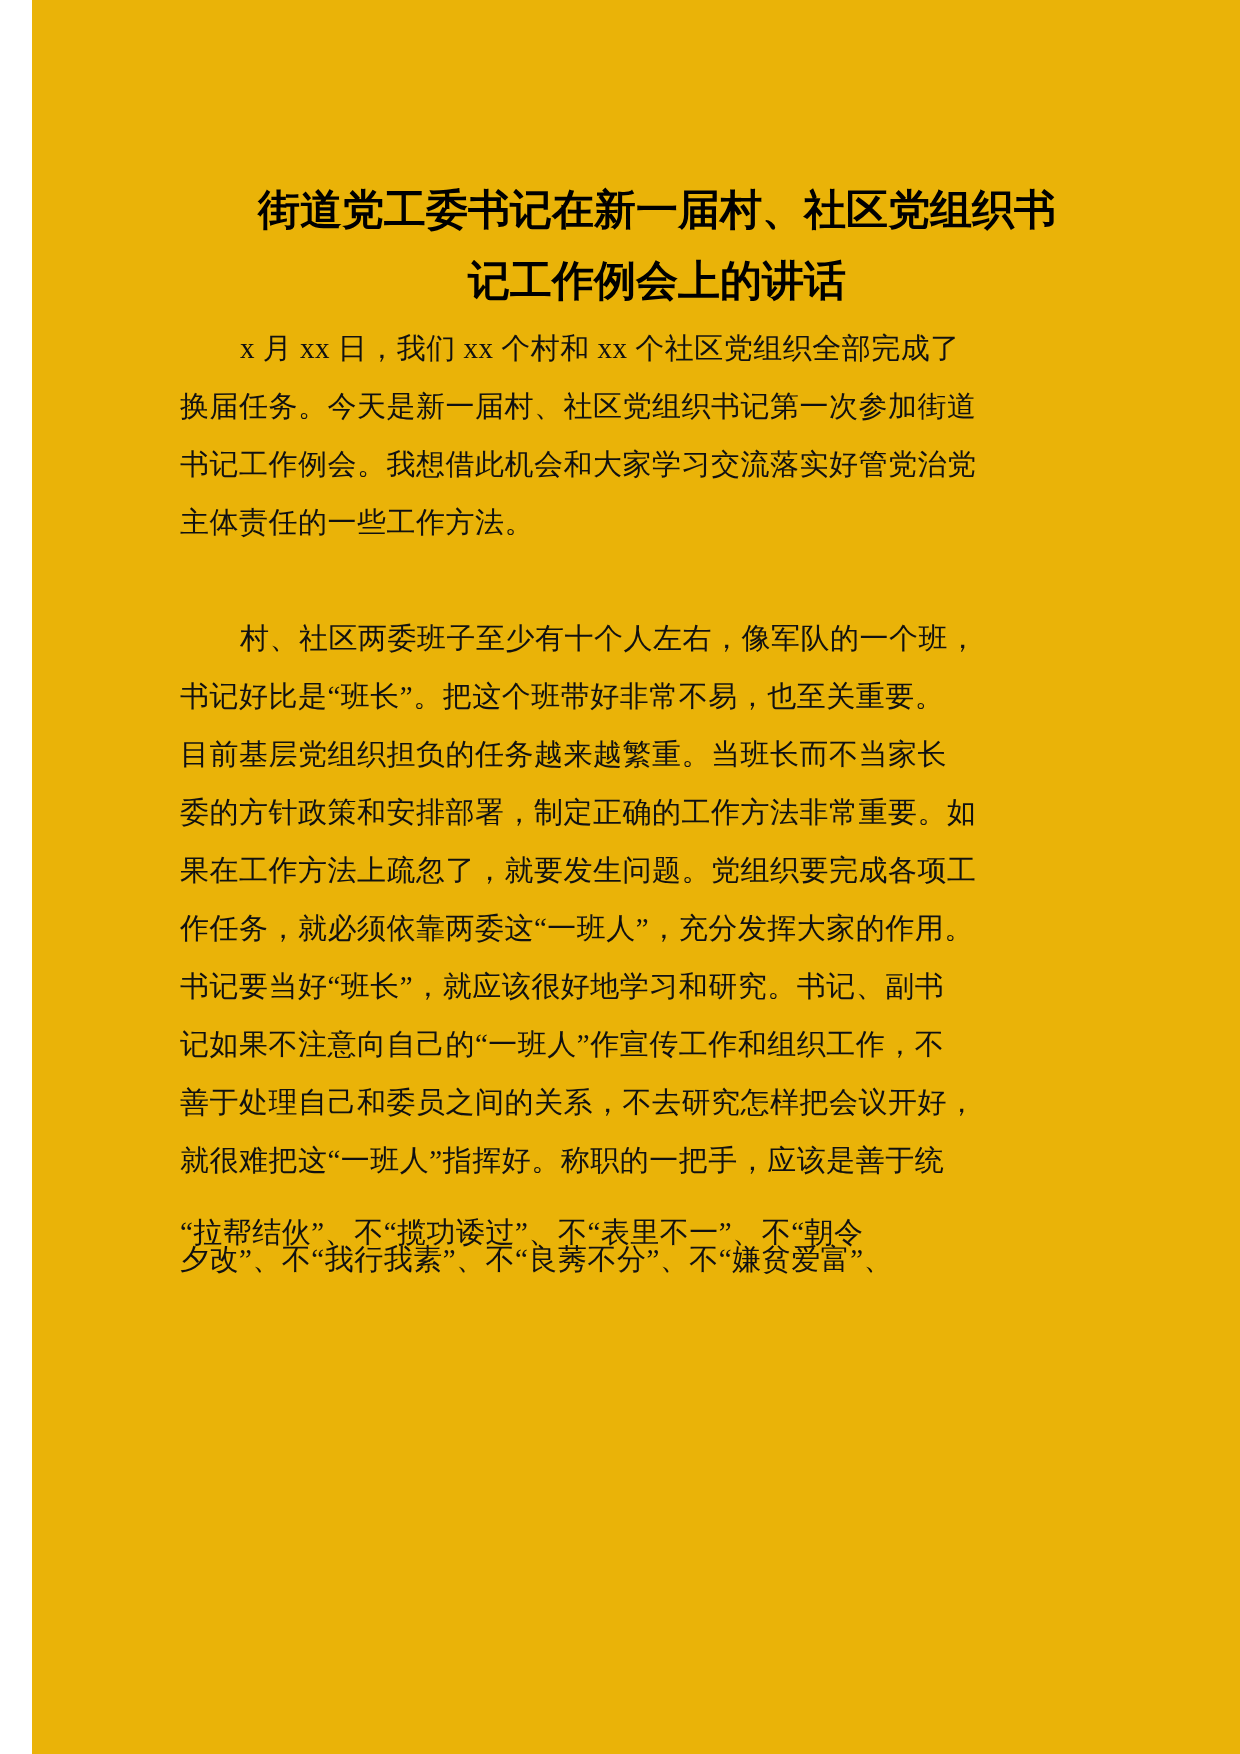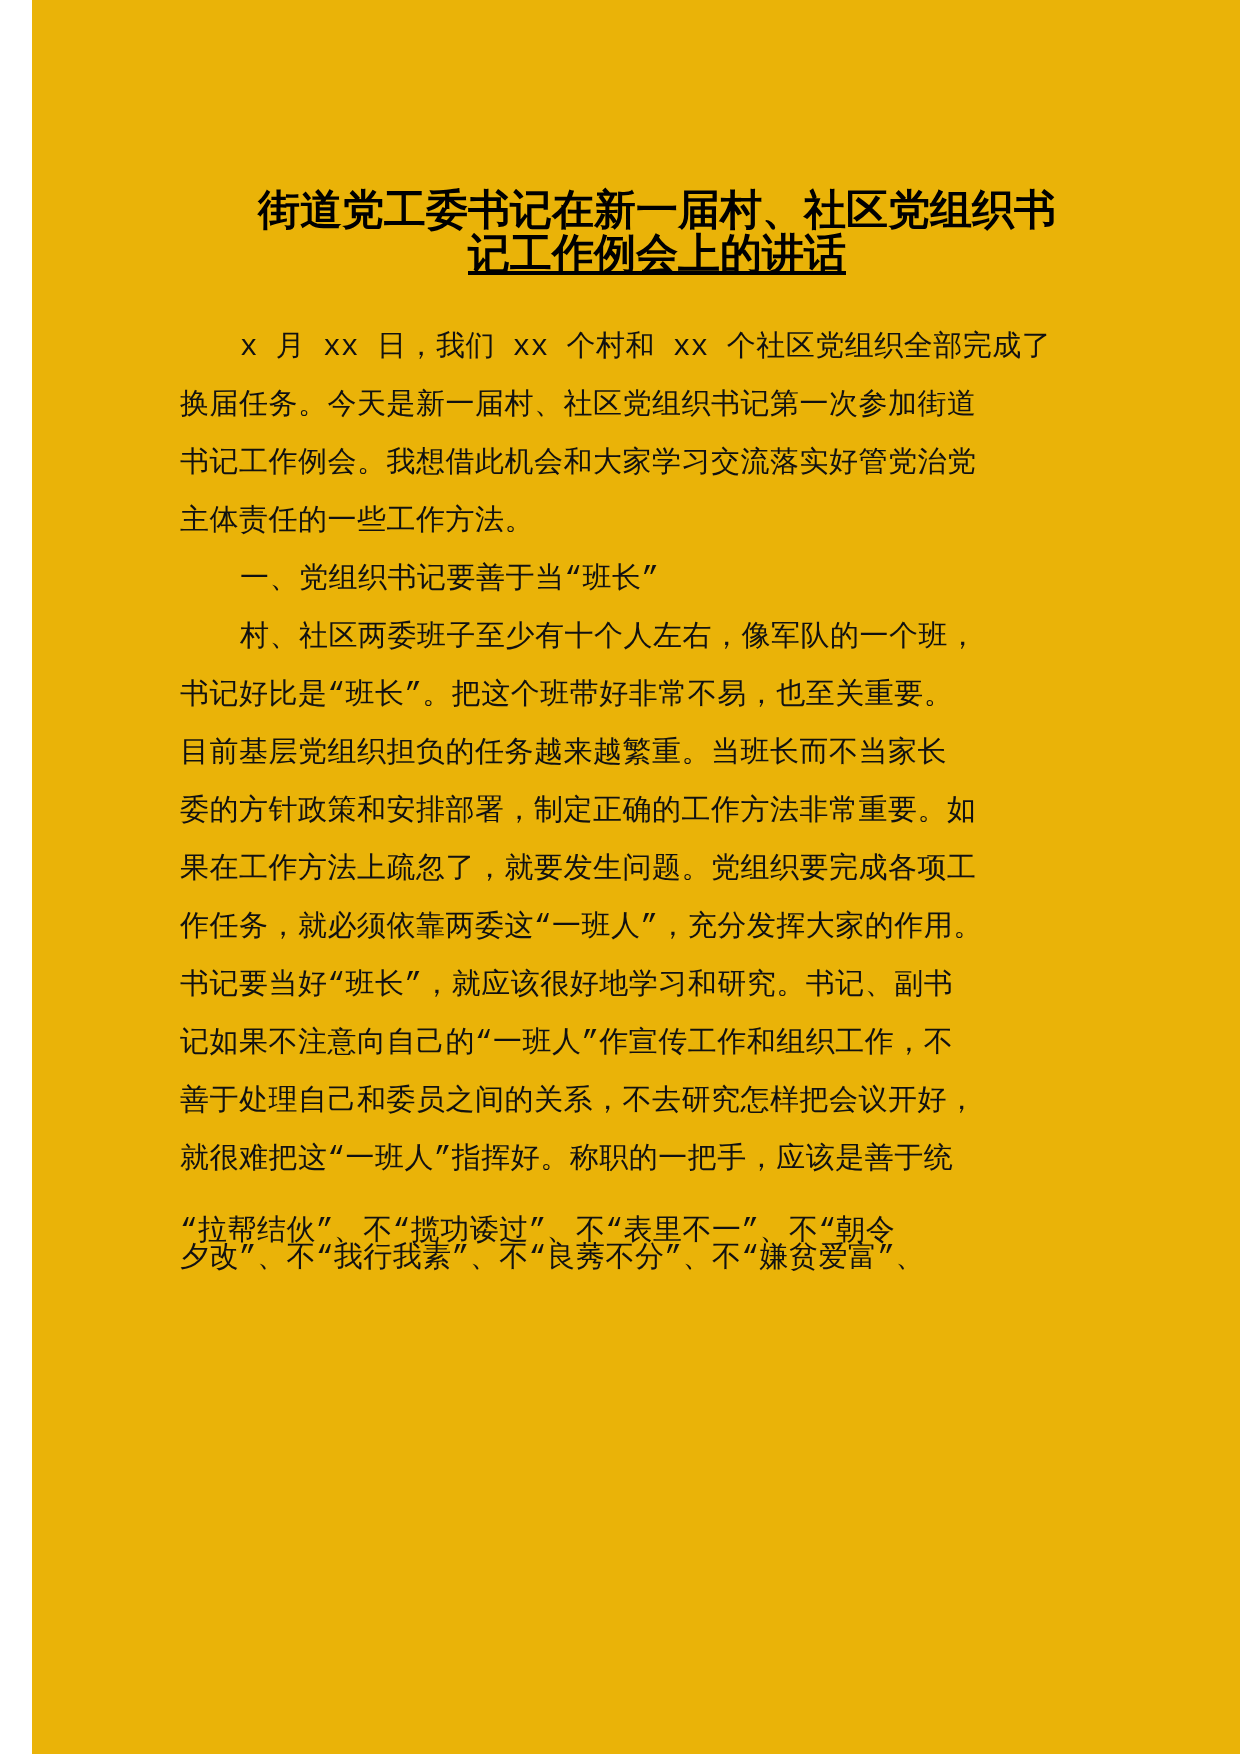--- a/index.html
+++ b/index.html
@@ -5,38 +5,37 @@
   html, body { margin: 0; padding: 0; background: #ffffff; }
   body { width: 1240px; height: 1754px; position: relative; overflow: hidden; }
   .page { position: absolute; left: 0; top: 0; width: 1240px; height: 1754px; background: #eab308; margin-left: 32px; }
   .title {
     position: absolute; left: 150px; width: 950px; text-align: center;
     font-family: "DejaVu Sans", sans-serif; font-weight: bold;
     font-size: 42px; color: #000; letter-spacing: 0px; line-height: 60px;
   }
   .line {
     position: absolute; left: 148px; width: 960px;
-    font-family: Liberation Mono, monospace; font-size: 29px;
+    font-family: Liberation Serif, serif; font-size: 29px;
     color: #111; white-space: nowrap; line-height: 36px;
     letter-spacing: 0.5px;
   }
   .indent { left: 208px; }
 </style>
 </head>
 <body>
 
 <div class="page">
   <div class="title" style="top:180px;">街道党工委书记在新一届村、社区党组织书</div>
-  <div class="title" style="top:224px;text-decoration:underline;">记工作例会上的讲话</div>
+  <div class="title" style="top:251px;">记工作例会上的讲话</div>
 
   <div class="line indent" style="top:330px;">x 月 xx 日，我们 xx 个村和 xx 个社区党组织全部完成了</div>
   <div class="line" style="top:388px;">换届任务。今天是新一届村、社区党组织书记第一次参加街道</div>
   <div class="line" style="top:446px;">书记工作例会。我想借此机会和大家学习交流落实好管党治党</div>
   <div class="line" style="top:504px;">主体责任的一些工作方法。</div>
-  <div class="line indent" style="top:562px;">一、党组织书记要善于当“班长”</div>
   <div class="line indent" style="top:620px;">村、社区两委班子至少有十个人左右，像军队的一个班，</div>
   <div class="line" style="top:678px;">书记好比是“班长”。把这个班带好非常不易，也至关重要。</div>
   <div class="line" style="top:736px;">目前基层党组织担负的任务越来越繁重。当班长而不当家长</div>
   <div class="line" style="top:794px;">委的方针政策和安排部署，制定正确的工作方法非常重要。如</div>
   <div class="line" style="top:852px;">果在工作方法上疏忽了，就要发生问题。党组织要完成各项工</div>
   <div class="line" style="top:910px;">作任务，就必须依靠两委这“一班人”，充分发挥大家的作用。</div>
   <div class="line" style="top:968px;">书记要当好“班长”，就应该很好地学习和研究。书记、副书</div>
   <div class="line" style="top:1026px;">记如果不注意向自己的“一班人”作宣传工作和组织工作，不</div>
   <div class="line" style="top:1084px;">善于处理自己和委员之间的关系，不去研究怎样把会议开好，</div>
   <div class="line" style="top:1142px;">就很难把这“一班人”指挥好。称职的一把手，应该是善于统</div>

